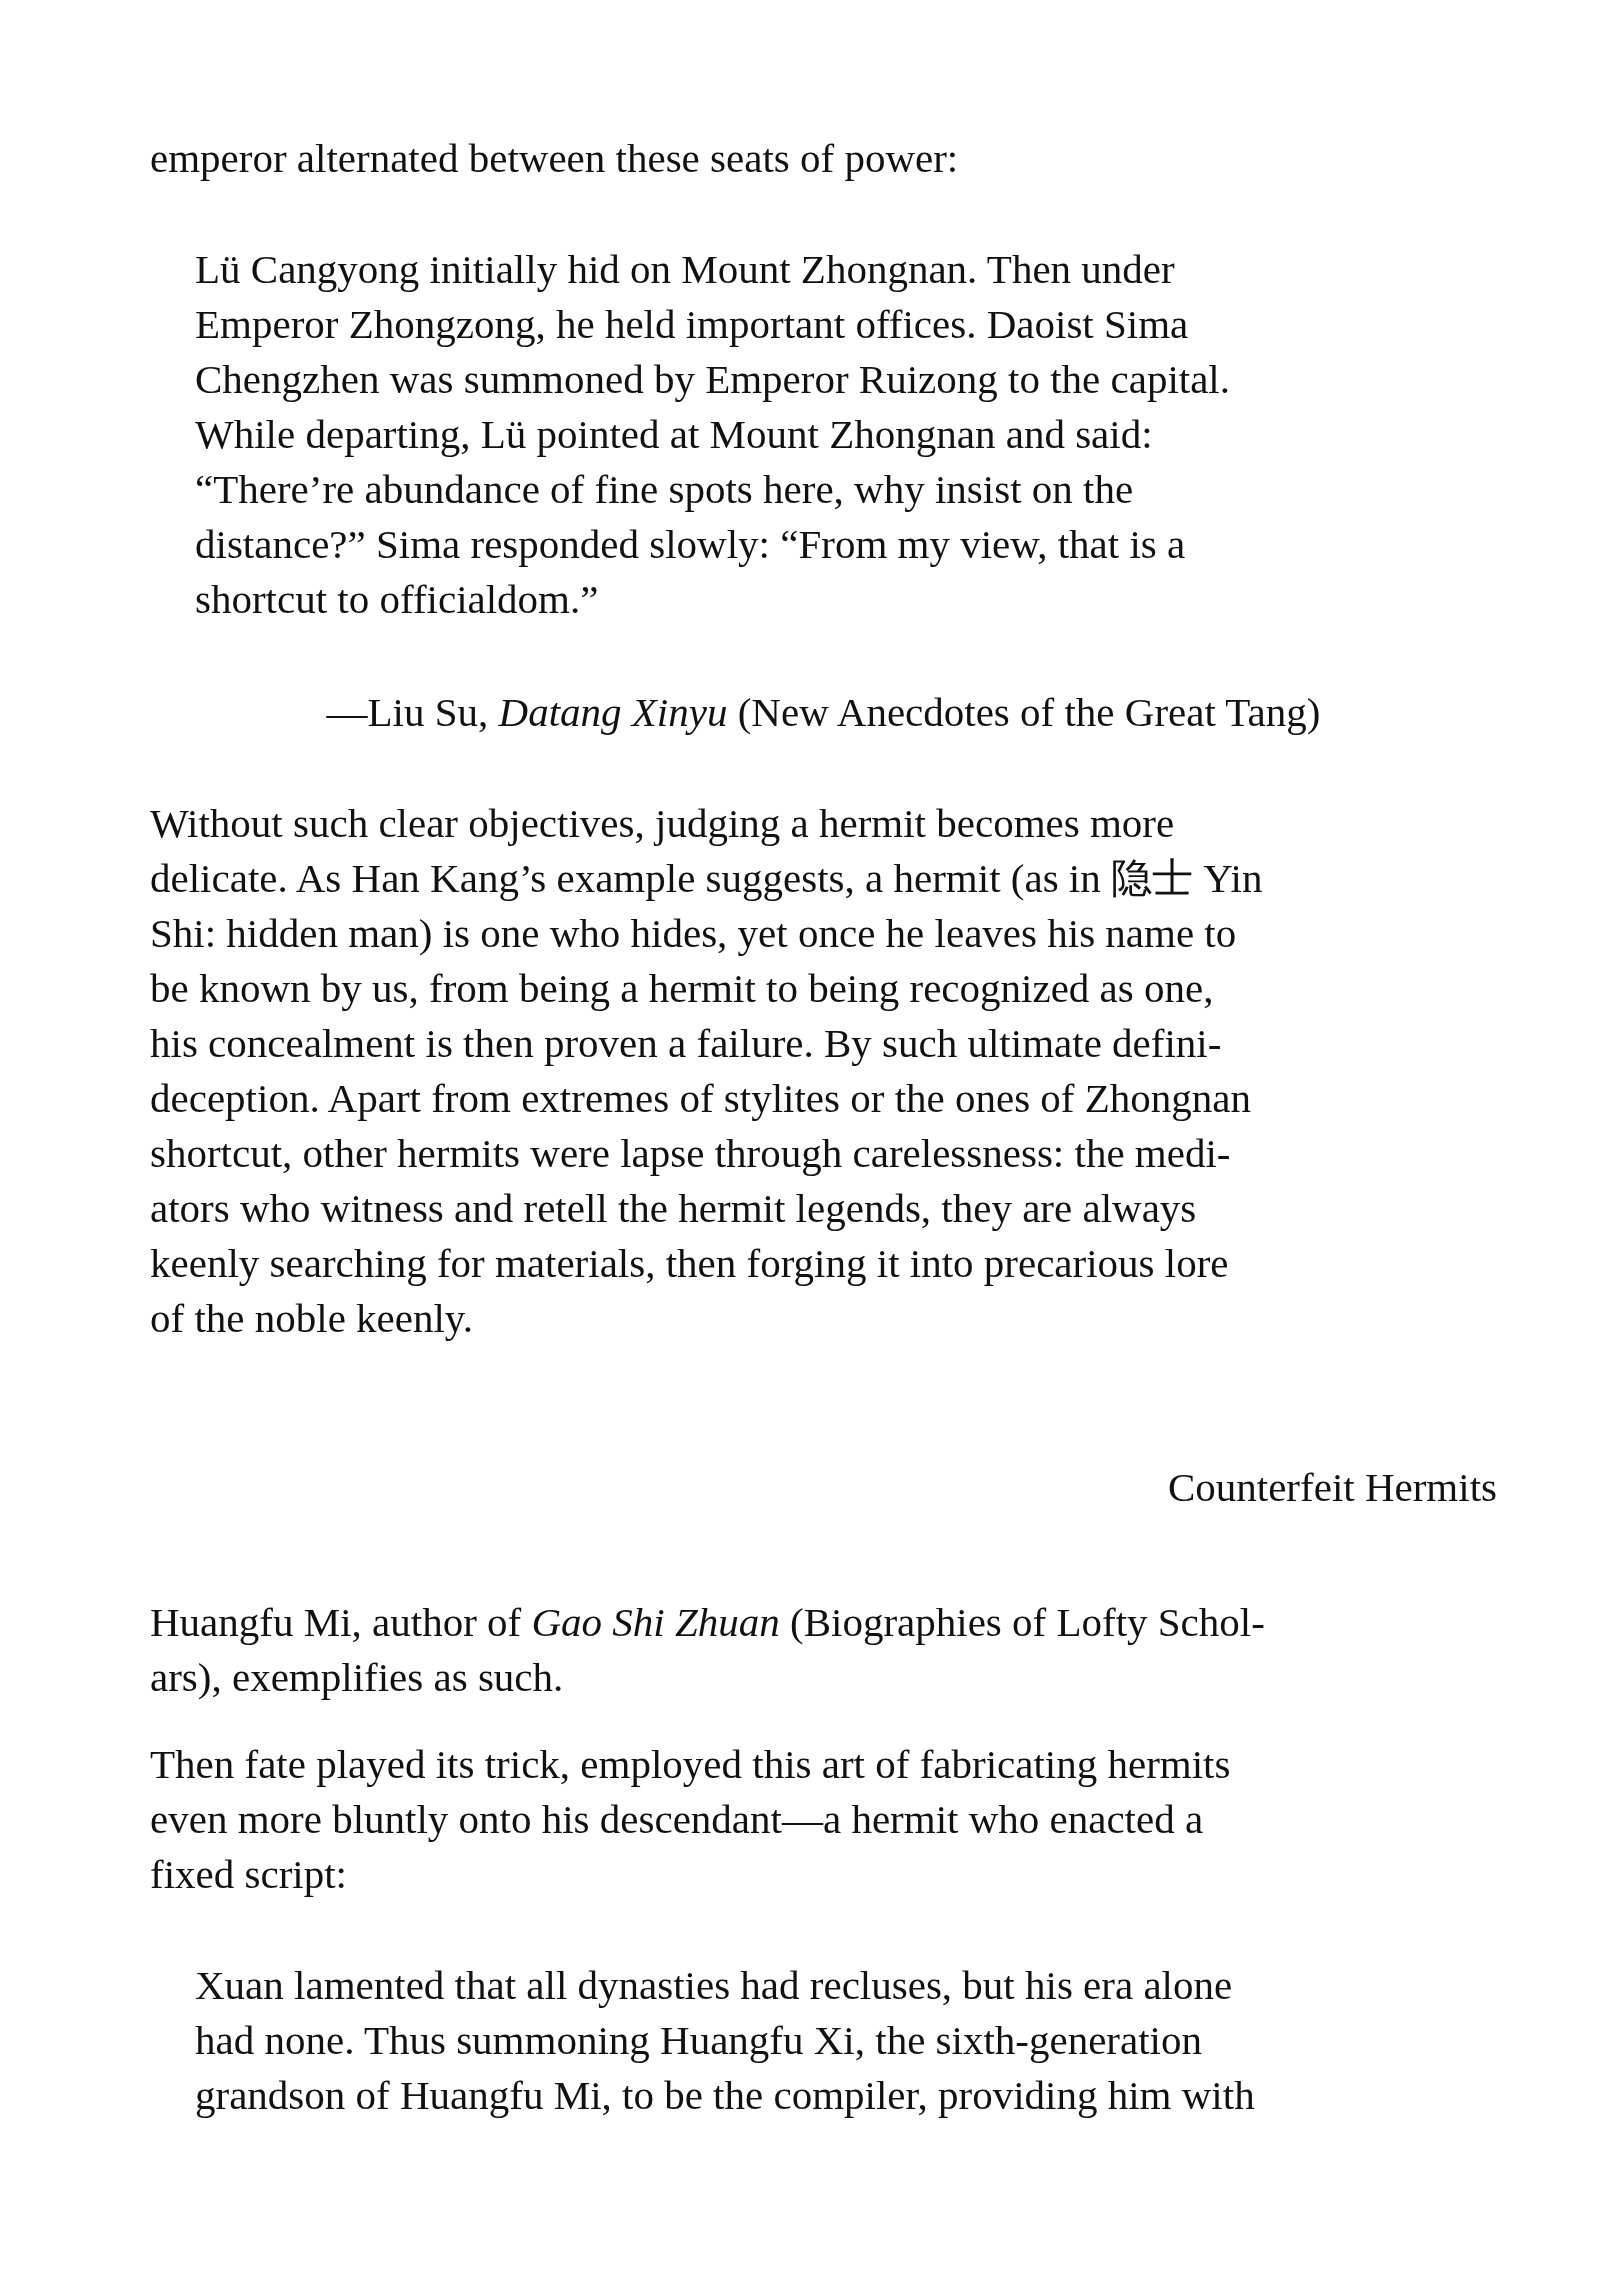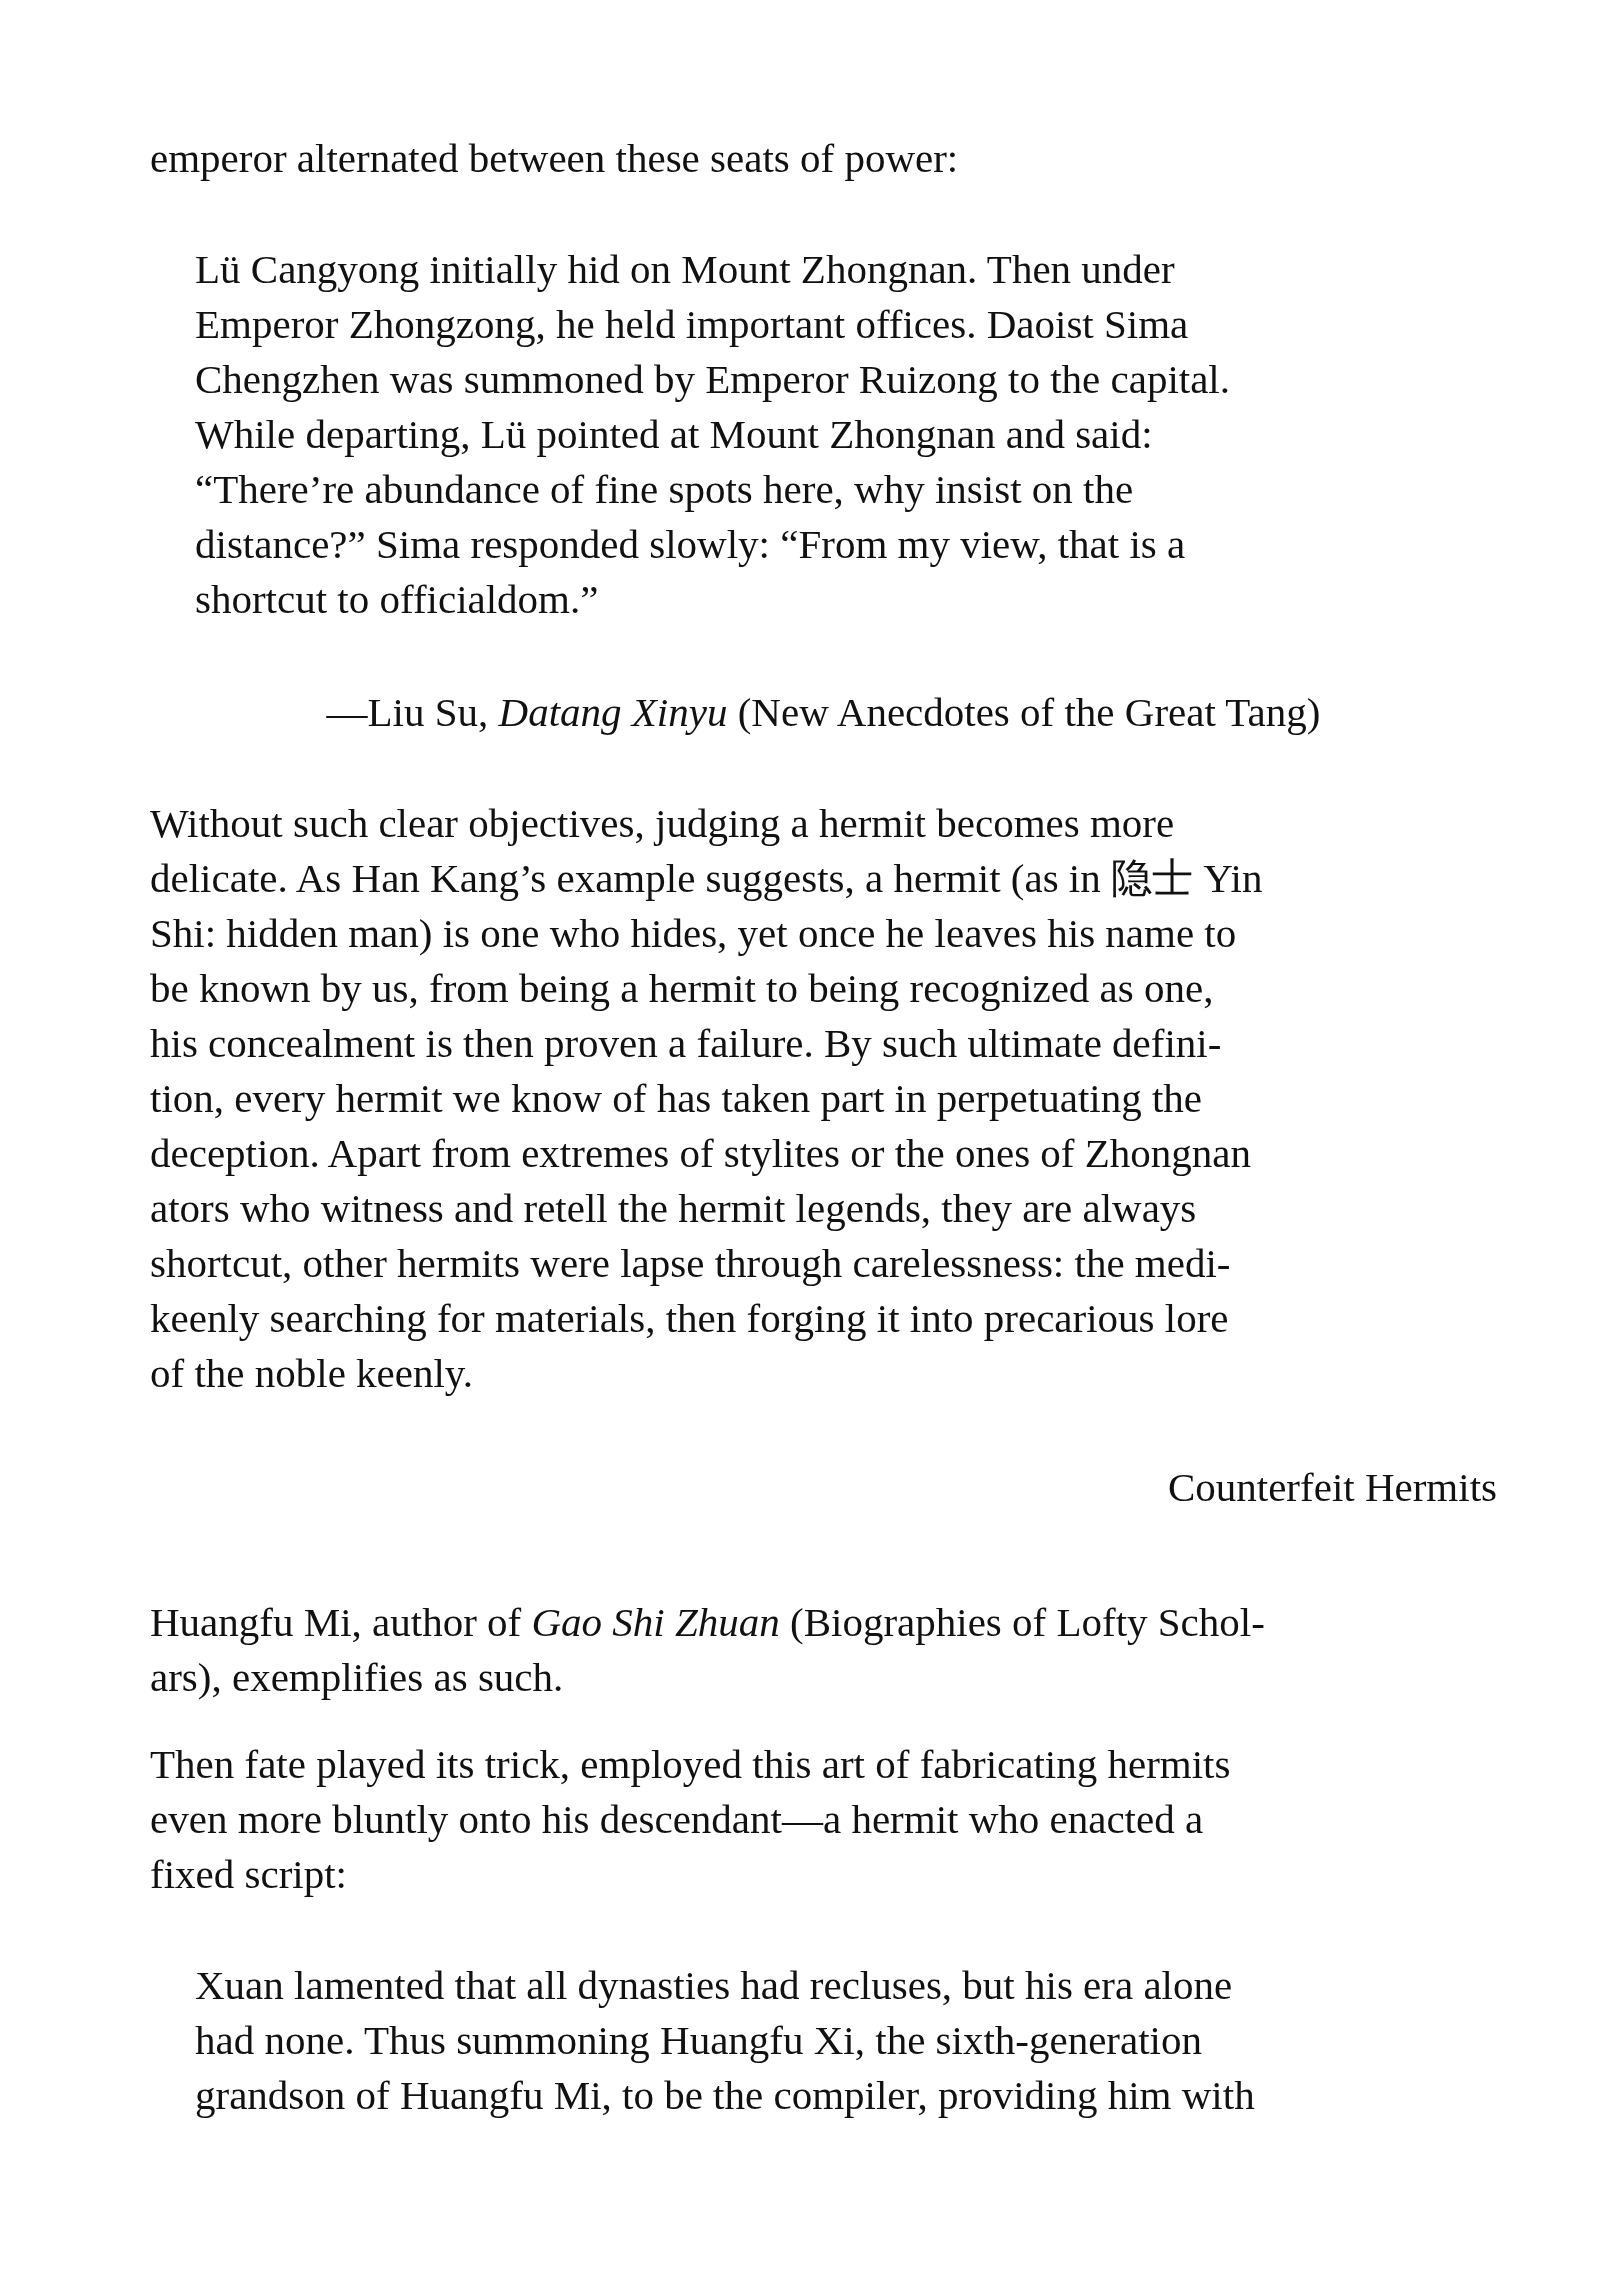--- a/index.html
+++ b/index.html
@@ -37,24 +37,23 @@
   <div class="block" style="top:685px;text-align:center;">
     <span class="line"><span>—Liu Su, </span><em>Datang Xinyu</em><span> (New Anecdotes of the Great Tang)</span></span>
   </div>
 
   <div class="block" style="top:796px;">
     <span class="line">Without such clear objectives, judging a hermit becomes more</span>
     <span class="line">delicate. As Han Kang’s example suggests, a hermit (as in 隐士 Yin</span>
     <span class="line">Shi: hidden man) is one who hides, yet once he leaves his name to</span>
     <span class="line">be known by us, from being a hermit to being recognized as one,</span>
     <span class="line">his concealment is then proven a failure. By such ultimate defini-</span>
-    <span class="line">tion, every hermit we know of has taken part in perpetuating the</span>
     <span class="line">deception. Apart from extremes of stylites or the ones of Zhongnan</span>
+    <span class="line">shortcut, other hermits were lapse through carelessness: the medi-</span>
     <span class="line">ators who witness and retell the hermit legends, they are always</span>
-    <span class="line">shortcut, other hermits were lapse through carelessness: the medi-</span>
     <span class="line">keenly searching for materials, then forging it into precarious lore</span>
     <span class="line">of the noble keenly.</span>
   </div>
 
   <div class="block" style="top:1460px;text-align:right;">
     <span class="line">Counterfeit Hermits</span>
   </div>
 
   <div class="block" style="top:1571px;margin-top:24px;">
     <span class="line"><span>Huangfu Mi, author of </span><em>Gao Shi Zhuan</em><span> (Biographies of Lofty Schol-</span></span>

